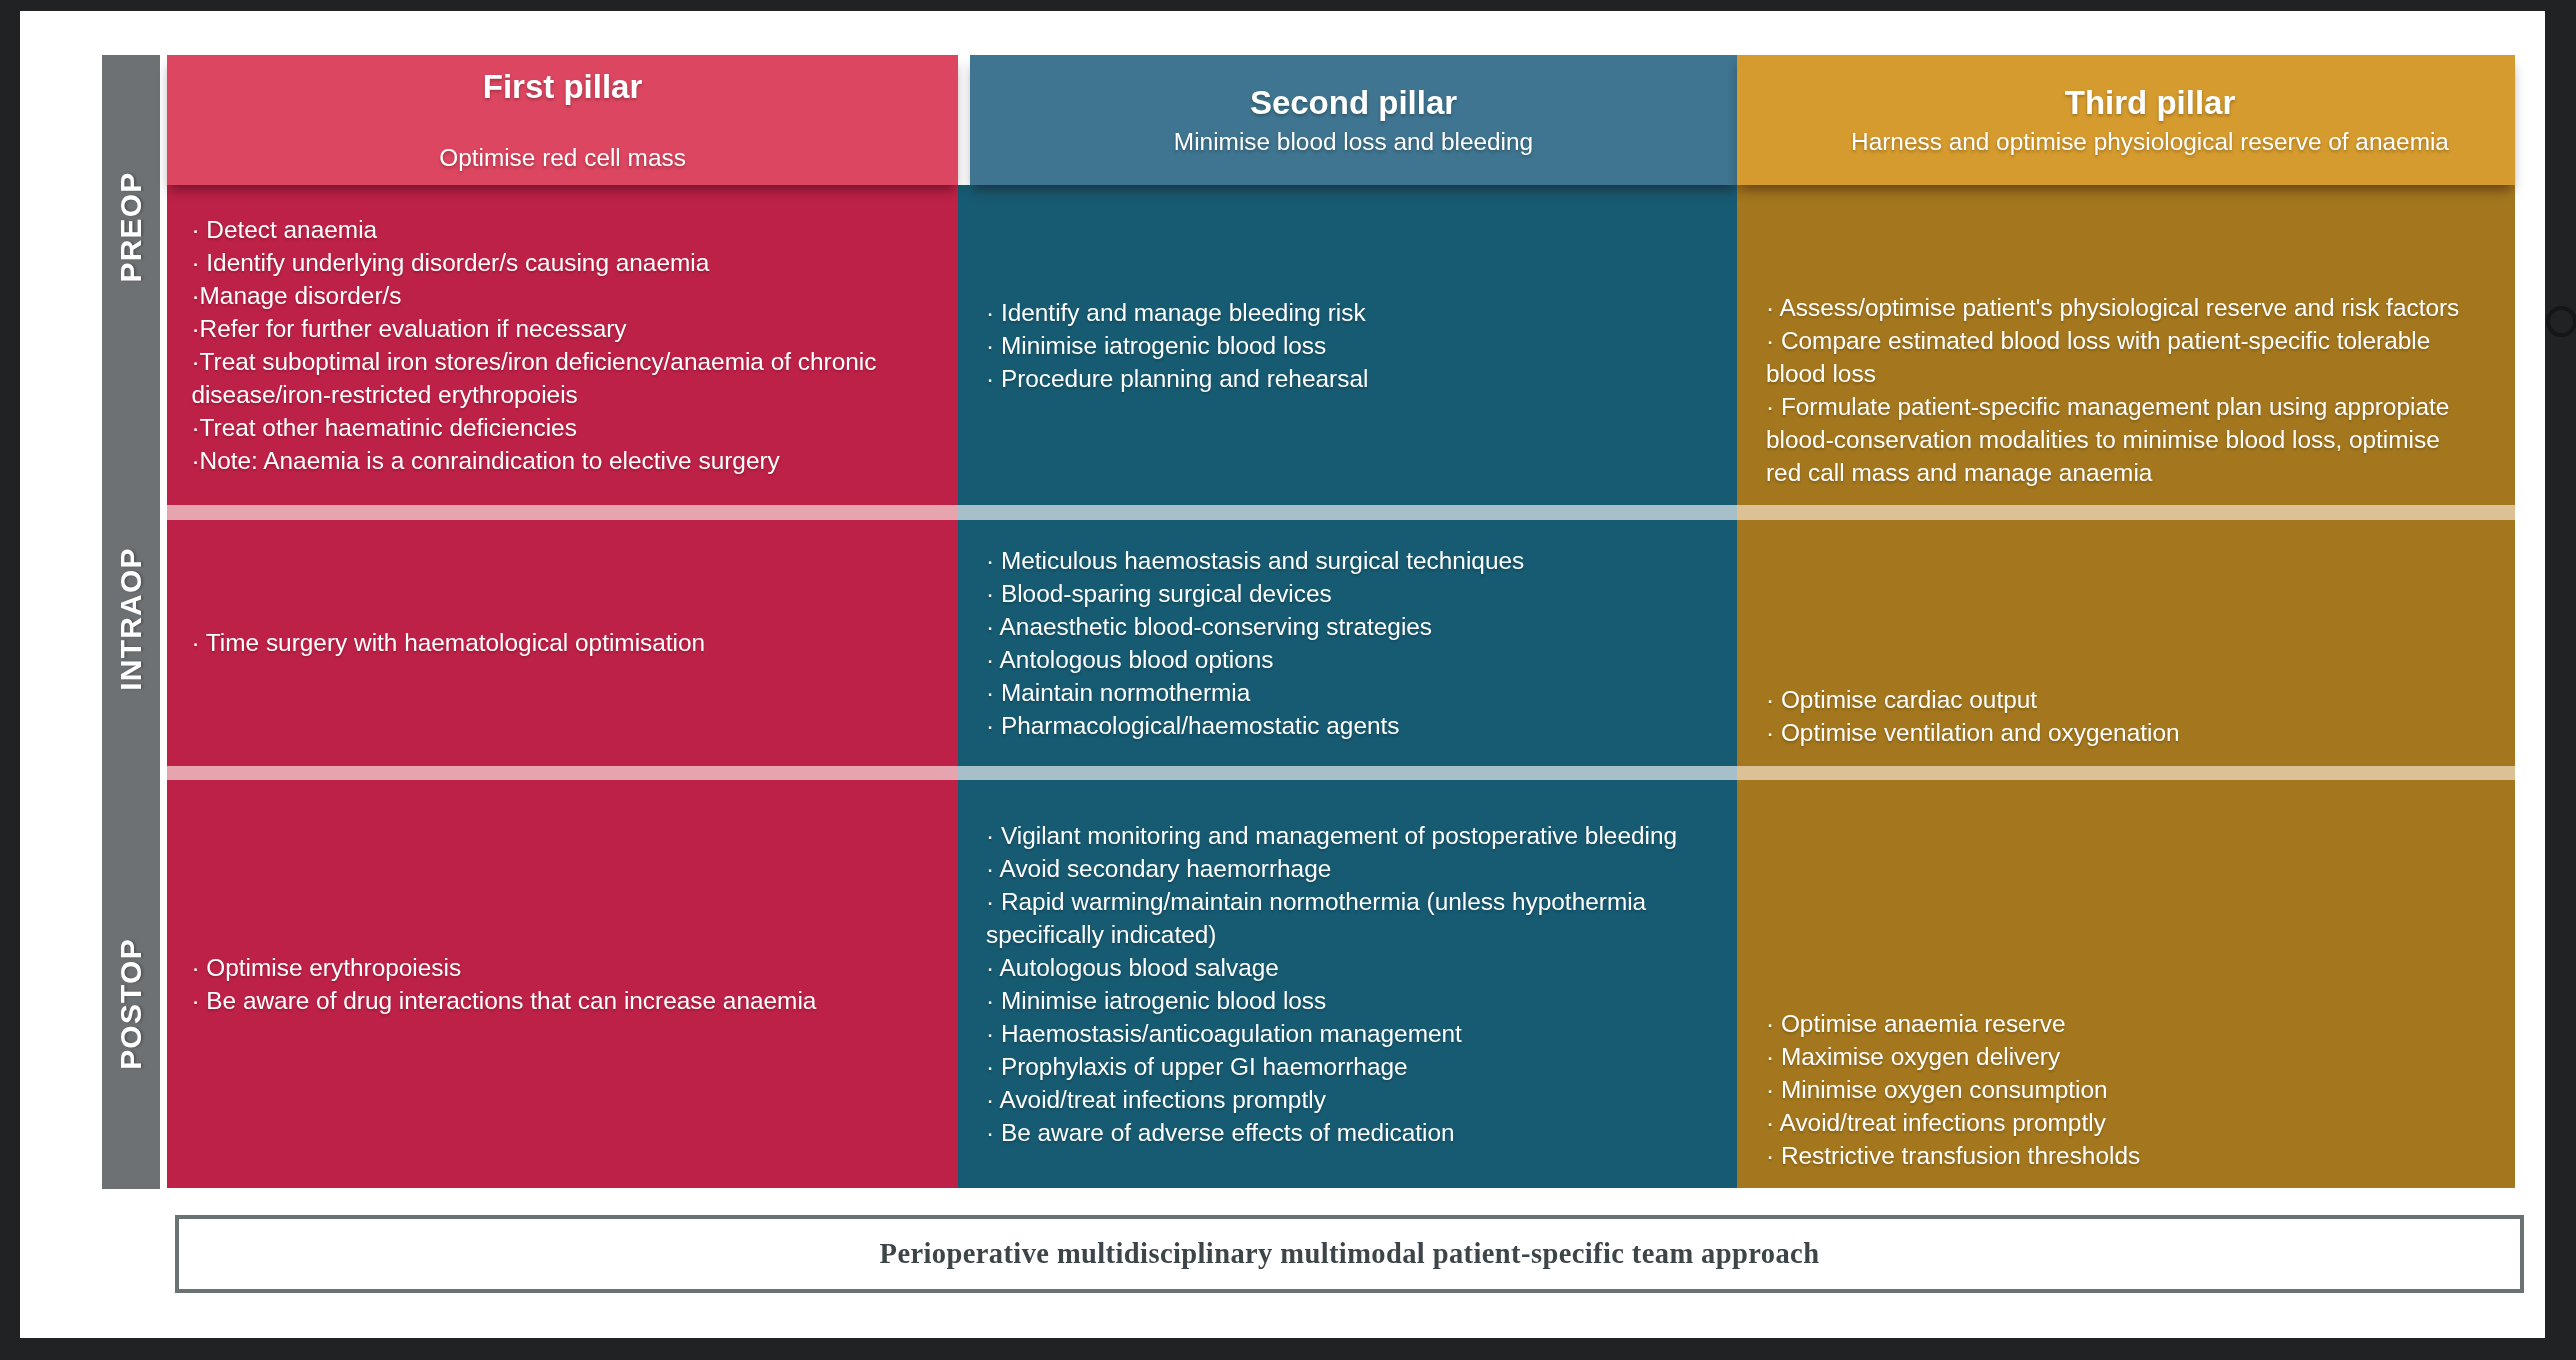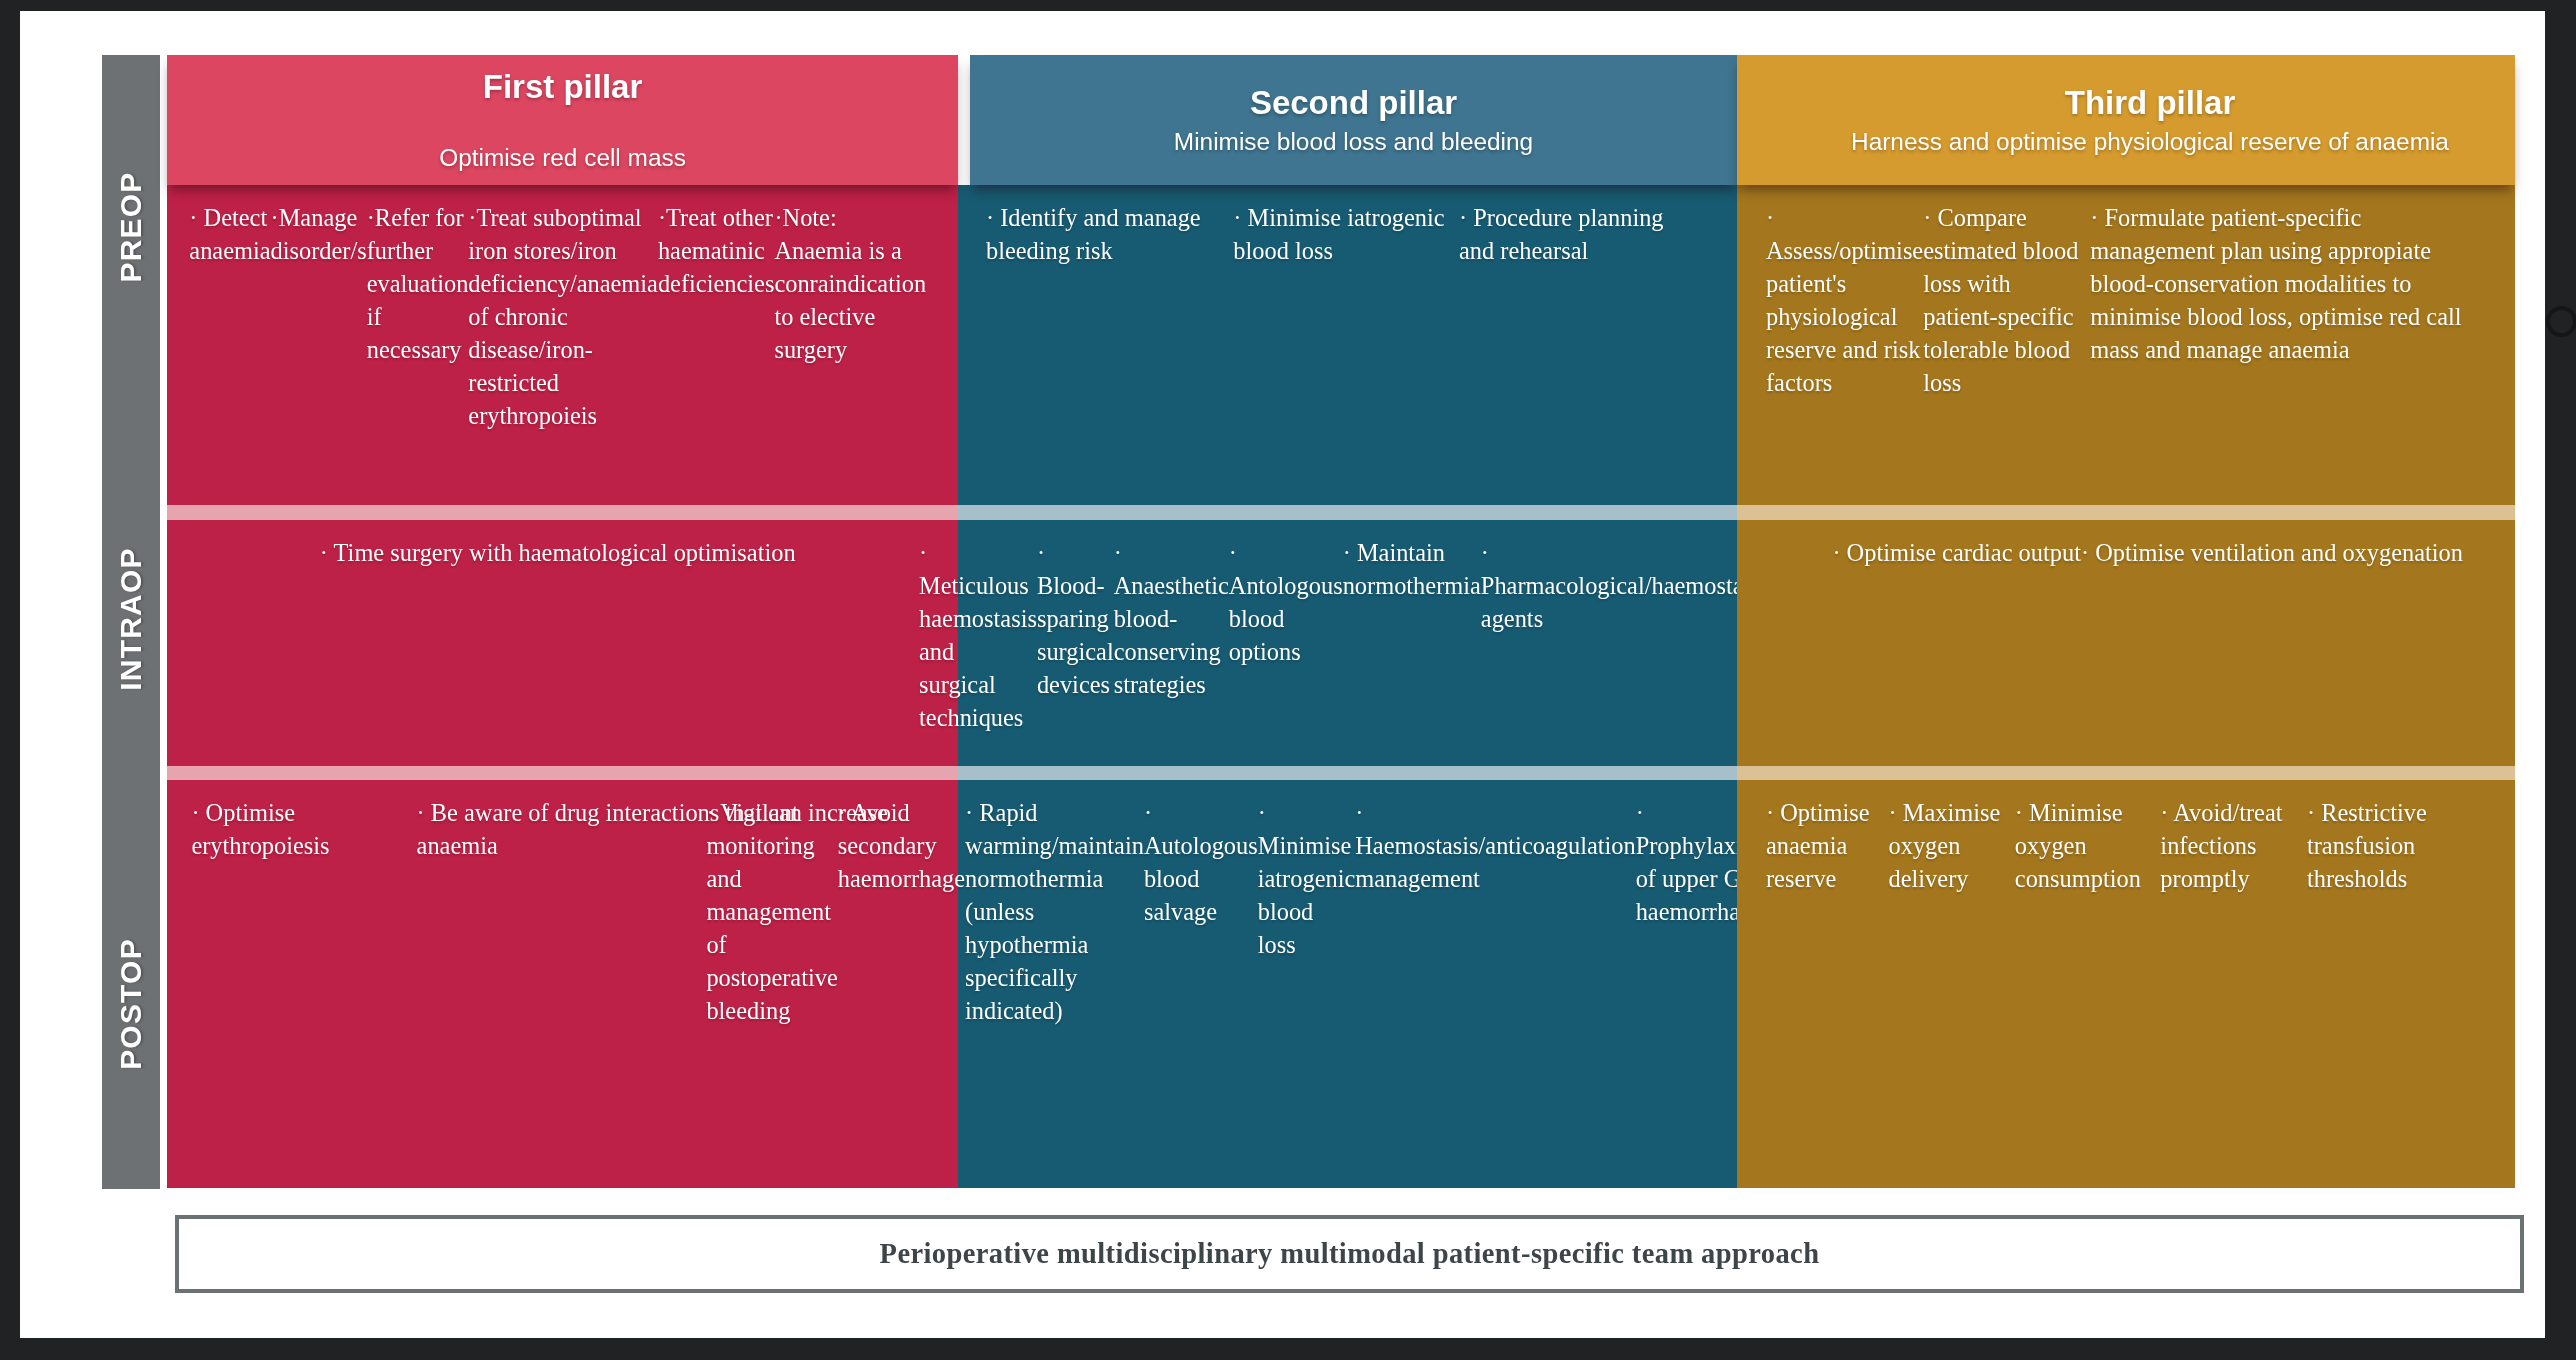--- a/index.html
+++ b/index.html
@@ -52,24 +52,23 @@
     z-index:2;
     display:flex; flex-direction:column; align-items:center; justify-content:center;
     text-align:center;
     box-shadow:0 8.1px 11.4px -3.3px rgba(30,0,10,0.45);
   }
   .p-title { font-size:33px; font-weight:bold; text-shadow:0 1.6px 3.3px rgba(0,0,0,0.28); }
   .p-sub   { font-size:24.4px; margin-top:6.5px; text-shadow:0 1.6px 3.3px rgba(0,0,0,0.28); }
 
   .body {
     z-index:1;
-    display:flex; flex-direction:row; justify-content:center;
+    display:flex; flex-direction:column; justify-content:center;
     font-size:24.4px; line-height:33px;
     text-shadow:0 1.6px 2.4px rgba(0,0,0,0.22);
-    font-family:Liberation Serif, serif;
   }
   .body .li { display:block; }
 
   .col-r.hdr  { background:var(--red_header,#DC4660);gap:31px; }
   .col-t.hdr  { background:var(--teal_header,#3F7590);margin-left:12px; }
   .col-g.hdr  { background:var(--gold_header,#D69B2E);padding-left:48px; }
   .col-r.body { background:var(--red_body,#BE2147); padding:16.3px 34px 16.3px 24.4px; }
   .col-t.body { background:var(--teal_body,#175B72); padding:16.3px 36px 16.3px 28px; }
   .col-g.body { background:var(--gold_body,#A4771E); padding:16.3px 52px 16.3px 29px;justify-content:flex-end; }
   .col-r.sep  { background:var(--red_sep,#E5A4AE); }
@@ -114,20 +113,21 @@
       <div class="p-title">Second pillar</div>
       <div class="p-sub">Minimise blood loss and bleeding</div>
     </div>
     <div class="cell hdr col-g">
       <div class="p-title">Third pillar</div>
       <div class="p-sub">Harness and optimise physiological reserve of anaemia</div>
     </div>
 
     <div class="cell body col-r">
         <div class="li">· Detect anaemia</div>
+        <div class="li">· Identify underlying disorder/s causing anaemia</div>
         <div class="li">·Manage disorder/s</div>
         <div class="li">·Refer for further evaluation if necessary</div>
         <div class="li">·Treat suboptimal iron stores/iron deficiency/anaemia of chronic disease/iron-restricted erythropoieis</div>
         <div class="li">·Treat other haematinic deficiencies</div>
         <div class="li">·Note: Anaemia is a conraindication to elective surgery</div>
       </div>
     <div class="cell body col-t">
         <div class="li">· Identify and manage bleeding risk</div>
         <div class="li">· Minimise iatrogenic blood loss</div>
         <div class="li">· Procedure planning and rehearsal</div>

